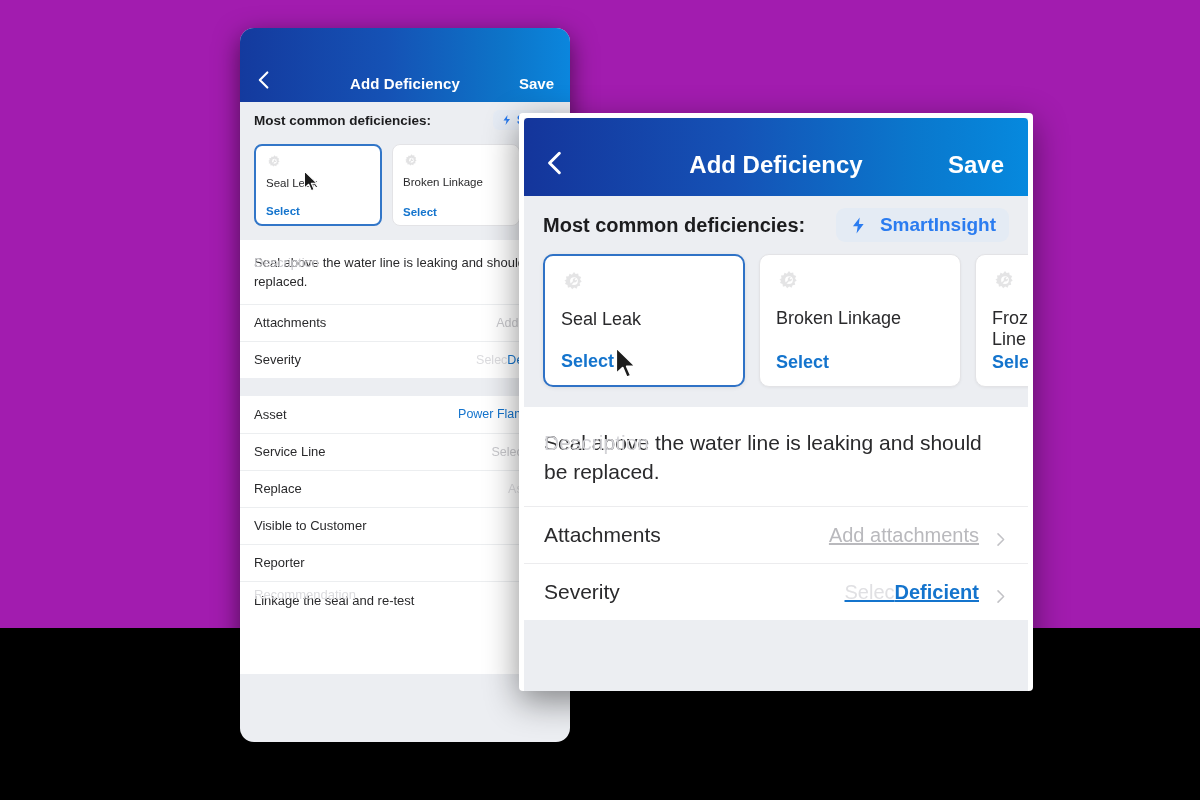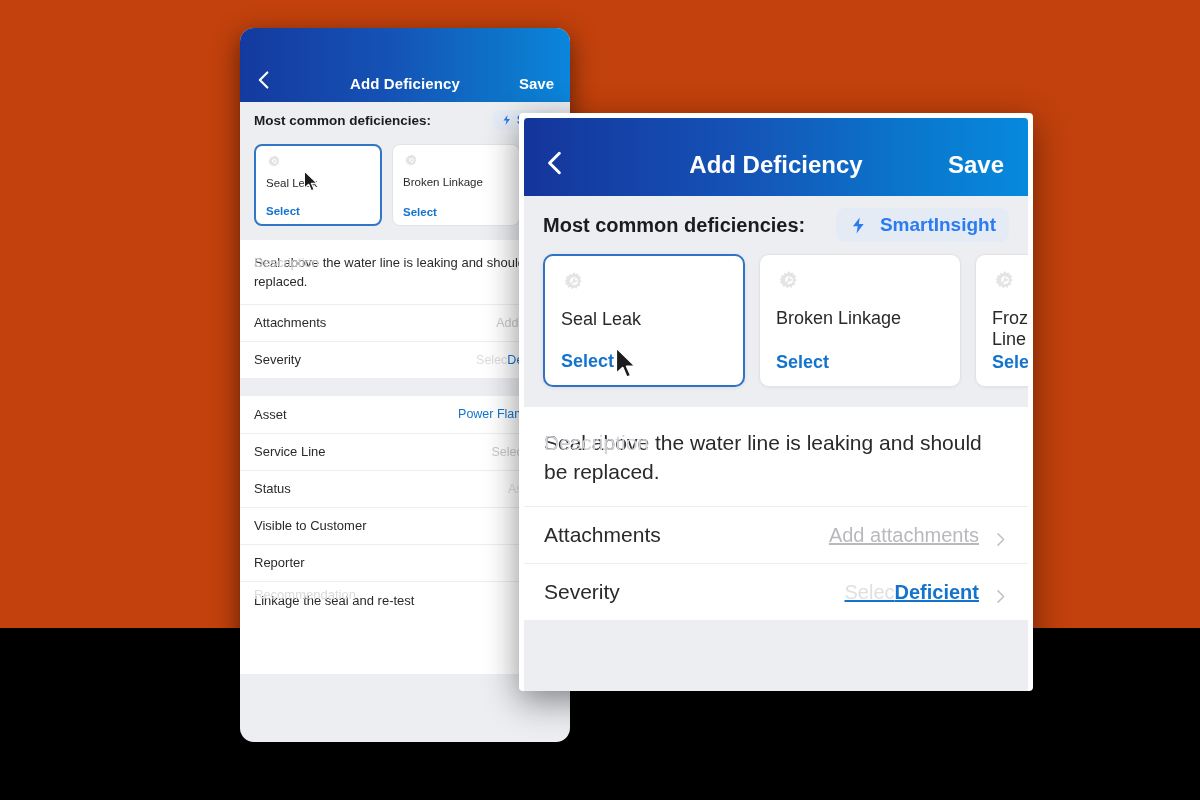--- a/index.html
+++ b/index.html
@@ -4,21 +4,21 @@
 <style>
   * { box-sizing: border-box; margin: 0; padding: 0; }
 
   html, body {
     width: 1200px; height: 800px;
     background: #000;
     font-family: "Liberation Sans", sans-serif;
     overflow: hidden;
   }
 
-  #stage { position: relative; width: 1200px; height: 628px; background: #c2410c; }
+  #stage { position: relative; width: 1200px; height: 628px; background: #a21caf; }
 
   
   .panel {
     position: absolute;
     background: #ffffff;
     overflow: hidden;
   }
 
   
   #back-panel {
@@ -265,21 +265,21 @@
     <div class="sheet">
       <div class="row" style="border-top:none">
         <span>Asset</span>
         <span class="val lnk">Power Flame Boil</span>
       </div>
       <div class="row">
         <span>Service Line</span>
         <span class="val ph">Select servi</span>
       </div>
       <div class="row">
-        <span>Status</span>
+        <span>Replace</span>
         <span class="val" style="color:#dfdfe2">Assign a</span>
       </div>
       <div class="row">
         <span>Visible to Customer</span>
         <span class="val ph"></span>
       </div>
       <div class="row">
         <span>Reporter</span>
         <span class="val lnk">Johnn</span>
       </div>

